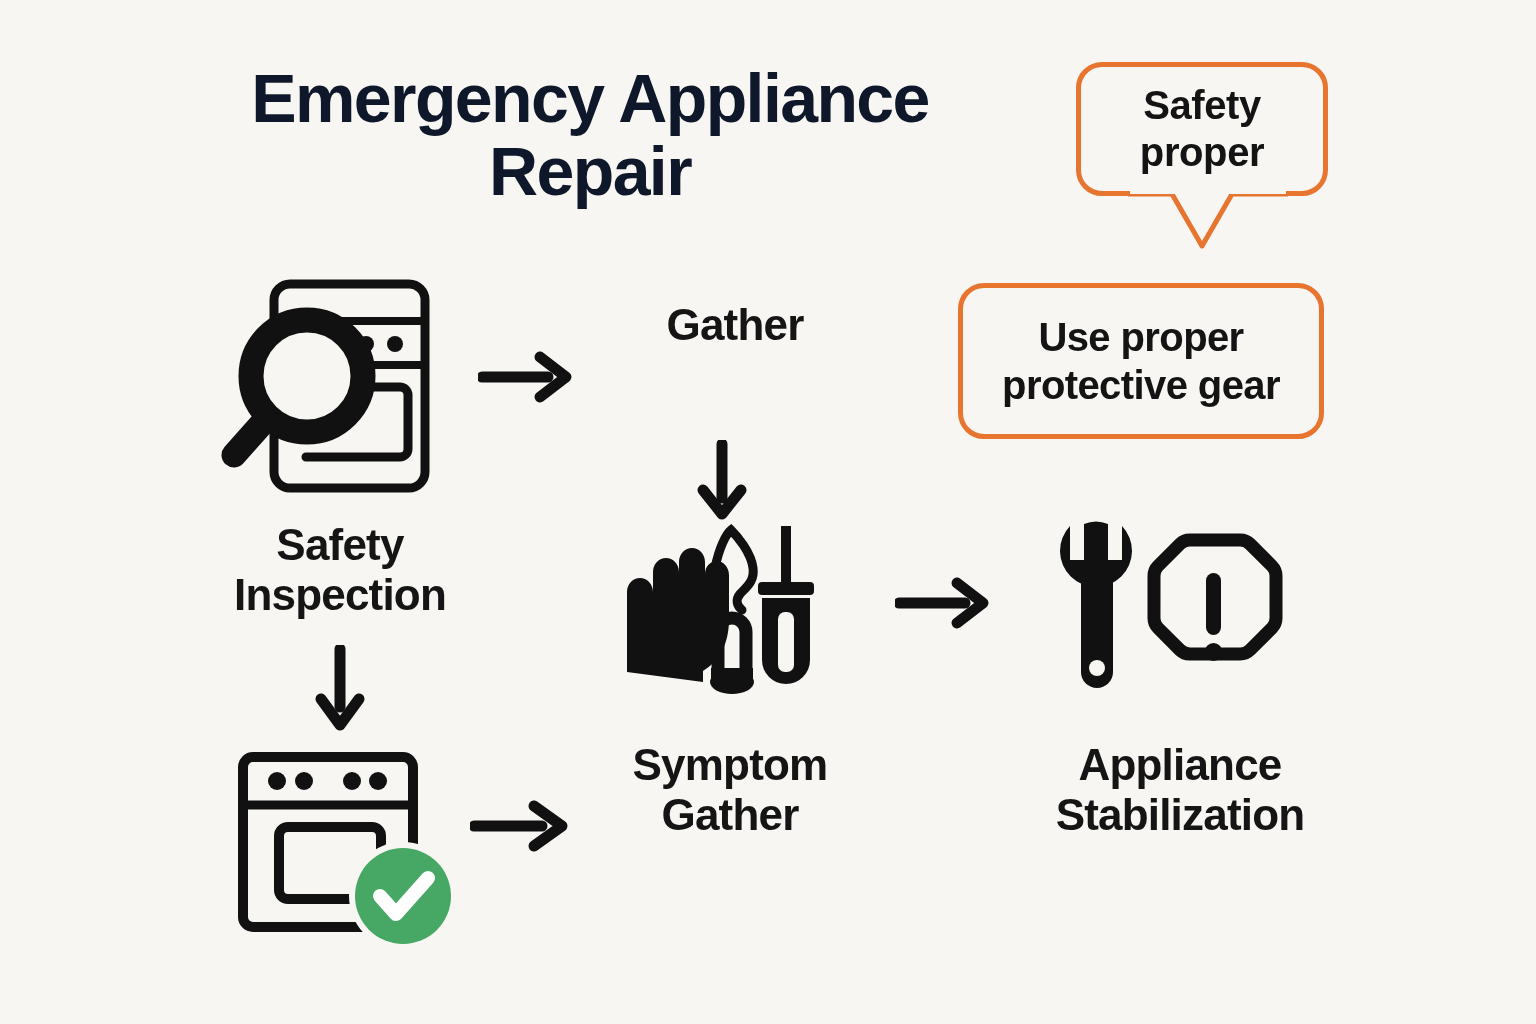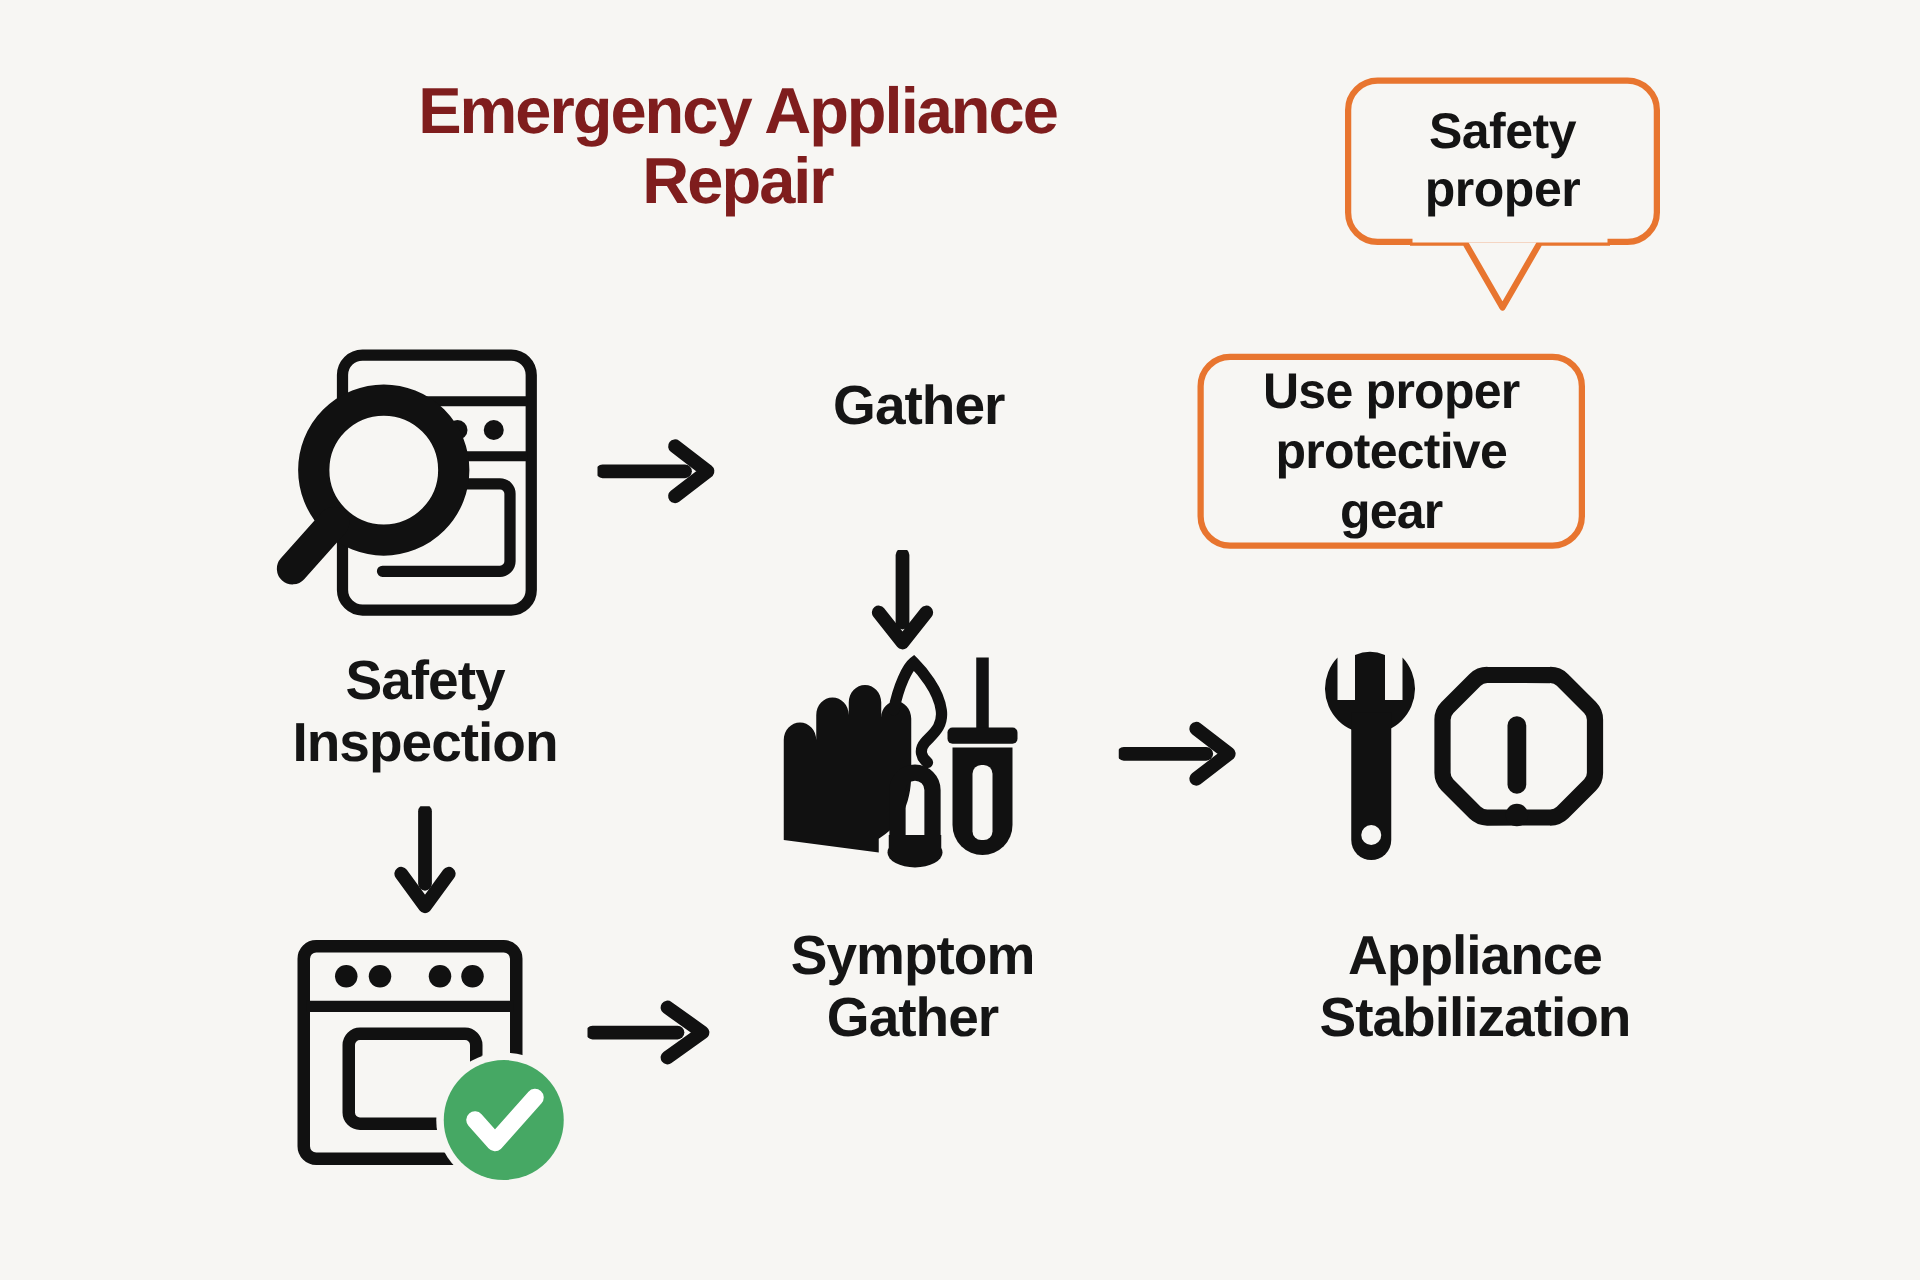--- a/index.html
+++ b/index.html
@@ -22,25 +22,25 @@
     height: 1024px;
   }
   .abs { position: absolute; }
 
   
   #title {
     left: 120px;
     top: 62px;
     width: 940px;
     text-align: center;
-    font-size: 52px;
+    font-size: 68px;
     font-weight: 800;
     line-height: 1.07;
     letter-spacing: -1.6px;
-    color: #7f1d1d;
+    color: #0f172a;
   }
 
   
   .callout {
     box-sizing: border-box;
     border: 5px solid #e8752f;
     border-radius: 26px;
     background: #f7f6f3;
     display: flex;
     align-items: center;
@@ -62,21 +62,21 @@
   #callout-safety-first-tail {
     left: 1128px;
     top: 188px;
     width: 160px;
     height: 68px;
     pointer-events: none;
   }
   #callout-gear {
     left: 958px;
     top: 283px;
-    width: 310px;
+    width: 366px;
     height: 156px;
     font-size: 40px;
     line-height: 1.2;
     letter-spacing: -0.6px;
     padding: 0 28px;
   }
 
   
   .step-label {
     text-align: center;

